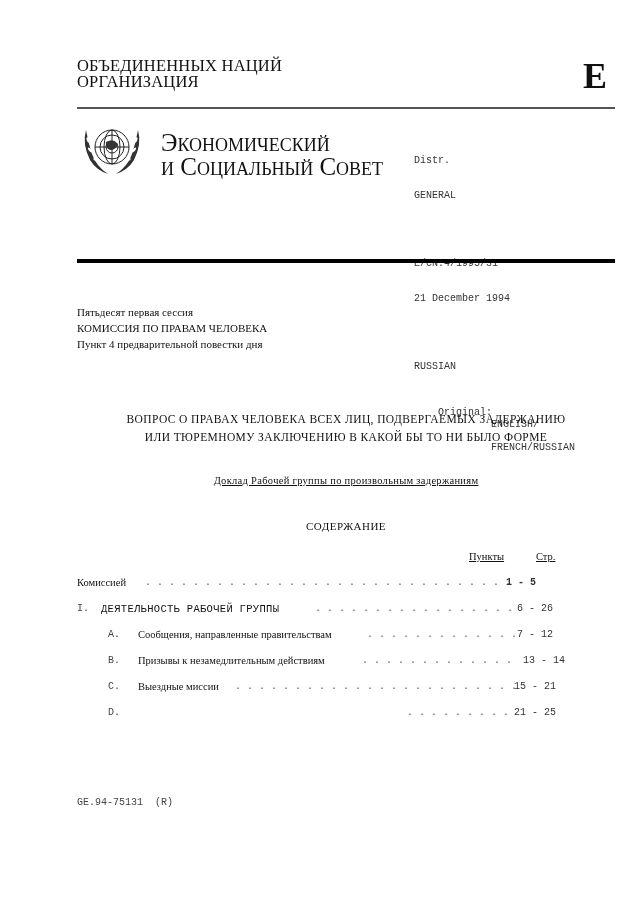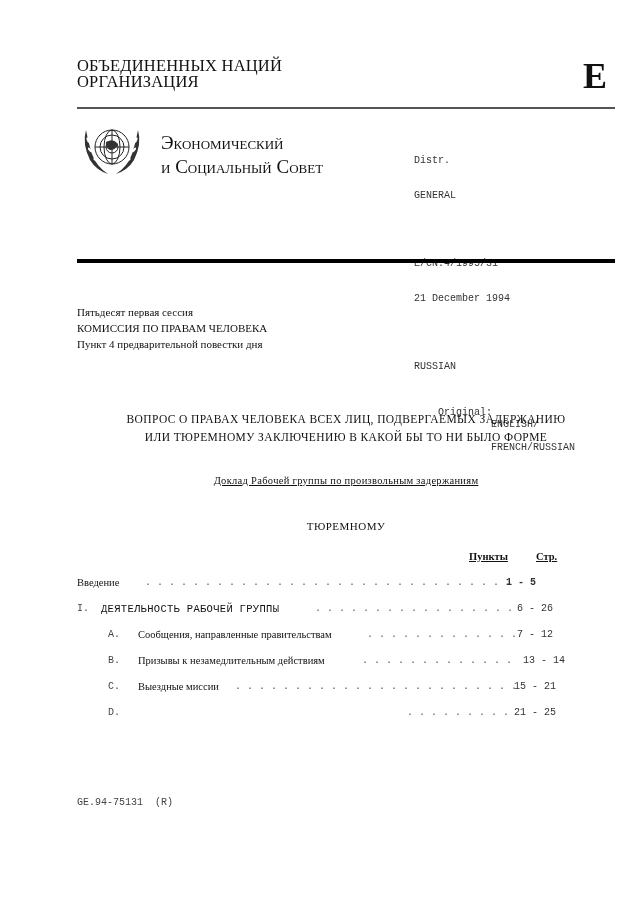--- a/index.html
+++ b/index.html
@@ -5,30 +5,30 @@
   html, body { margin:0; padding:0; background:#ffffff; }
   body { width:640px; height:905px; position:relative; overflow:hidden; color:#111; }
   .abs { position:absolute; }
   .serif { font-family:"Liberation Serif", "DejaVu Serif", serif; }
   .mono { font-family:"Liberation Mono", "DejaVu Sans Mono", monospace; }
   .org { left:77px; top:58px; font-size:16.5px; line-height:16px; letter-spacing:0.2px; }
   .org div { white-space:nowrap; }
   .lang { left:583px; top:58px; font-size:36px; font-weight:bold; line-height:36px; }
   .rule1 { left:77px; top:107px; width:538px; height:1.5px; background:#555; }
   .emblem { left:78px; top:118px; width:68px; height:62px; }
-  .council { left:161px; top:131px; font-size:19px; line-height:24px; font-variant:small-caps; }
+  .council { left:161px; top:131px; font-size:25px; line-height:24px; font-variant:small-caps; }
   .council div { white-space:nowrap; }
   .meta { left:414px; top:132px; font-size:10px; line-height:11.5px; color:#333; white-space:pre; }
   .rule2 { left:77px; top:259px; width:538px; height:4px; background:#000; }
   .comm { left:77px; top:304px; font-size:11px; line-height:16px; }
   .comm div { white-space:nowrap; }
   .title { left:77px; top:410px; width:538px; text-align:center; font-size:11.5px; line-height:18px; letter-spacing:0.4px; }
   .subtitle { left:77px; top:475px; width:538px; text-align:center; font-size:10.5px; text-decoration:underline; letter-spacing:0.3px; }
   .contents { left:77px; top:520px; width:538px; text-align:center; font-size:11px; letter-spacing:0.5px; }
-  .colhead { top:551px; font-size:10.5px; text-decoration:underline;font-weight:bold; }
+  .colhead { top:551px; font-size:10.5px; text-decoration:underline; }
   .toc-row { position:absolute; left:77px; width:520px; height:14px; font-size:10.5px; }
   .toc-row span { position:absolute; white-space:nowrap; }
   .num { font-family:"Liberation Mono", "DejaVu Sans Mono", monospace; font-size:10px; color:#444; }
   .dots { font-family:"Liberation Mono", "DejaVu Sans Mono", monospace; font-size:10px; color:#555; letter-spacing:0; overflow:hidden; }
   .range { font-family:"Liberation Mono", "DejaVu Sans Mono", monospace; font-size:10px; color:#333; text-align:center; width:60px; }
   .footer { left:77px; top:797px; font-size:10px; color:#444; white-space:pre; }
 </style>
 </head>
 <body>
 
@@ -94,26 +94,26 @@
   <div>КОМИССИЯ  ПО  ПРАВАМ  ЧЕЛОВЕКА</div>
   <div>Пункт 4  предварительной  повестки  дня</div>
 </div>
 
 <div class="abs title serif">
   <div>ВОПРОС  О ПРАВАХ  ЧЕЛОВЕКА  ВСЕХ  ЛИЦ,  ПОДВЕРГАЕМЫХ  ЗАДЕРЖАНИЮ</div>
   <div>ИЛИ  ТЮРЕМНОМУ  ЗАКЛЮЧЕНИЮ  В  КАКОЙ  БЫ  ТО  НИ  БЫЛО  ФОРМЕ</div>
 </div>
 <div class="abs subtitle serif">Доклад  Рабочей  группы  по  произвольным  задержаниям</div>
 
-<div class="abs contents serif">ТЮРЕМНОМУ</div>
+<div class="abs contents serif">СОДЕРЖАНИЕ</div>
 <div class="abs colhead serif" style="left:469px;">Пункты</div>
 <div class="abs colhead serif" style="left:536px;">Стр.</div>
 
 <div class="toc-row serif" style="top:577px;">
-  <span>Введение</span>
+  <span>Комиссией</span>
   <span class="dots" style="left:68px; width:370px;">. . . . . . . . . . . . . . . . . . . . . . . . . . . . . . . . . . . . . . . . . . . . . . . . .</span>
   <span class="range" style="left:414px;font-weight:bold;">1 - 5</span>
 </div>
 
 <div class="toc-row serif" style="top:603px;">
   <span class="num">I.</span>
   <span style="left:24px; letter-spacing:0.3px;font-family:Liberation Mono, monospace;">ДЕЯТЕЛЬНОСТЬ  РАБОЧЕЙ  ГРУППЫ</span>
   <span class="dots" style="left:238px; width:200px;">. . . . . . . . . . . . . . . . . . . . . . . . . . .</span>
   <span class="range" style="left:428px;">6 - 26</span>
 </div>

